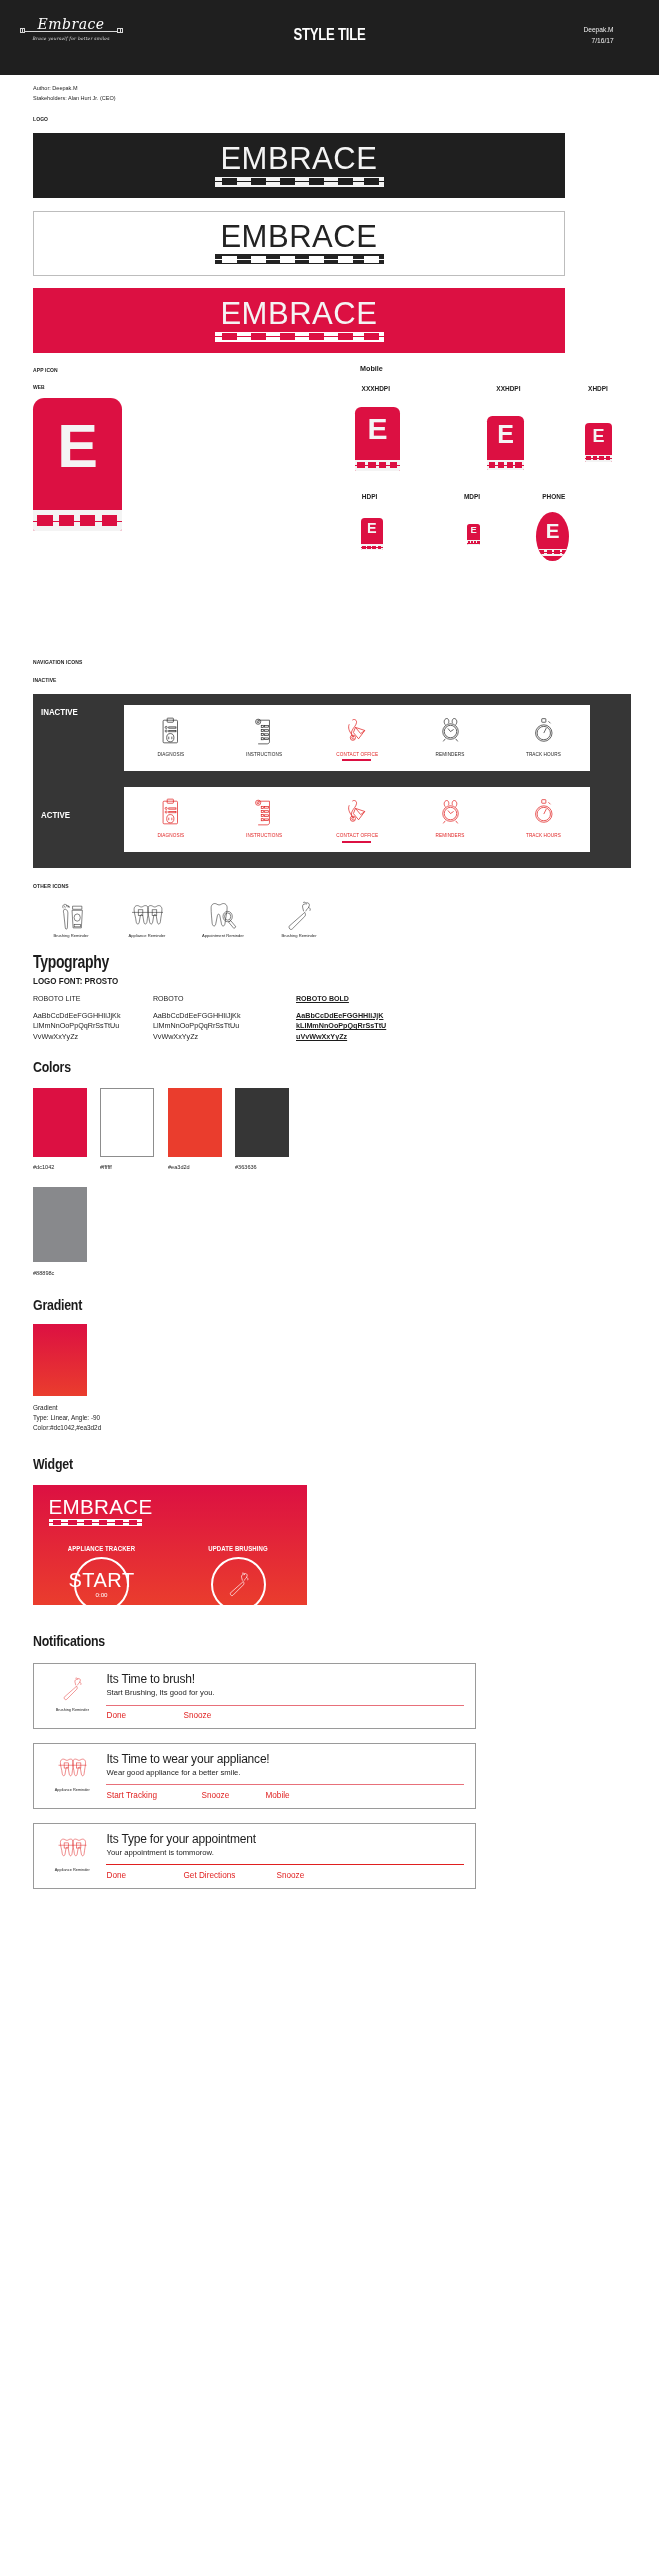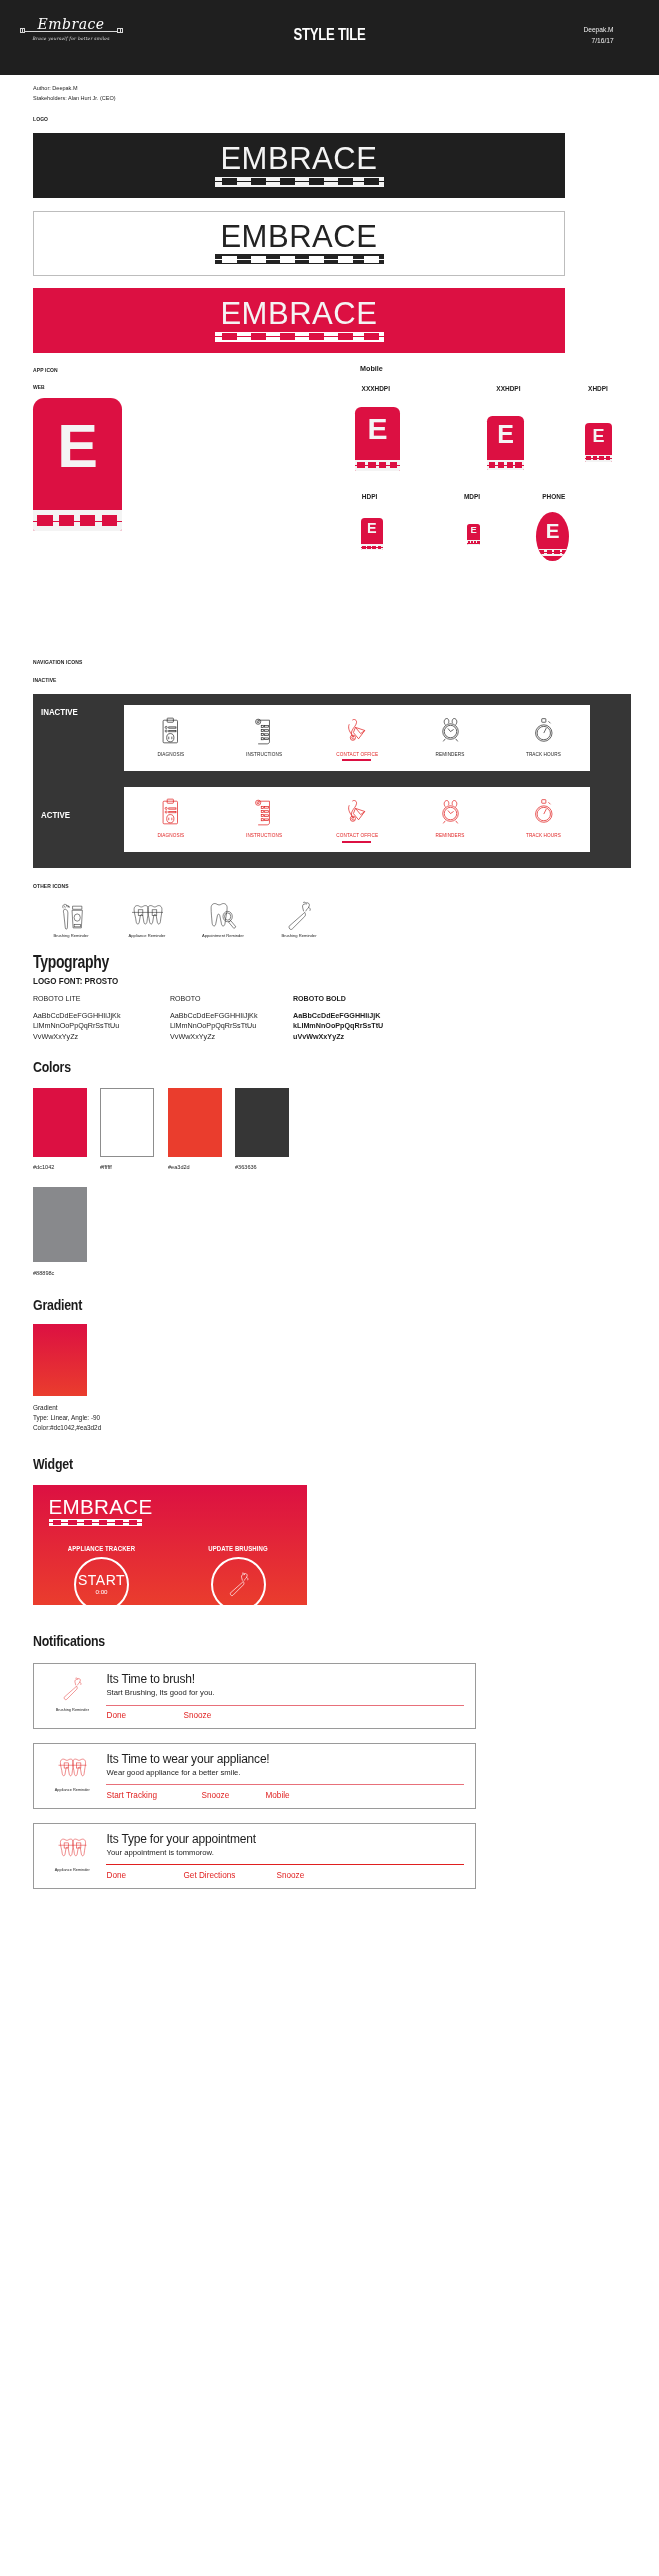--- a/index.html
+++ b/index.html
@@ -128,22 +128,22 @@
   .other-item .cap { font-size:4.1px; text-align:center; margin-top:2.6px; line-height:1.35; }
 
   
   #type-section { padding:13.4px 0 0 33px; }
   .type-h { font-size:17.5px; font-weight:bold; letter-spacing:-0.4px; transform:scaleX(.80);
             transform-origin:left center; }
   .type-logofont { font-size:9.3px; font-weight:600; margin-top:3.1px; transform:scaleX(.86);
                    transform-origin:left center; }
   .type-cols { display:flex; margin-top:8.2px; }
   .type-col { width:91px; }
-  .type-col.c2 { margin-left:46px; }
-  .type-col.c3 { margin-left:32px; }
+  .type-col.c2 { margin-left:29px; }
+  .type-col.c3 { margin-left:52px;text-decoration:underline; }
   .tc-name { font-size:7.7px; transform:scaleX(.92); transform-origin:left center; }
   .type-col.c1 .tc-name { font-weight:300; }
   .type-col.c3 .tc-name { font-weight:bold; }
   .tc-spec { font-size:7.2px; line-height:1.5; margin-top:7.2px; word-break:break-word; }
   .type-col.c1 .tc-spec { font-weight:300; }
   .type-col.c3 .tc-spec { font-weight:bold; }
 
   
   #colors-section { padding:15.5px 0 0 33px; }
   .col-h { font-size:15.5px; font-weight:bold; letter-spacing:-0.3px; transform:scaleX(.80);
@@ -171,21 +171,21 @@
   .wg-braces { position:relative; width:93px; height:7.2px; margin-top:2.1px; background:#fff; }
   .wg-braces .sq { position:absolute; top:1px; width:8.8px; height:5.2px; background:#dc1042; }
   .wg-braces .wire { position:absolute; left:0; right:0; top:3.1px; height:1px; background:#dc1042; }
   .wg-cols { position:absolute; left:0; right:0; top:60px; display:flex; }
   .wg-col { flex:1; display:flex; flex-direction:column; align-items:center; }
   .wg-col .cap { color:#fff; font-size:6.7px; font-weight:bold; letter-spacing:0.1px;
                  transform:scaleX(.9); }
   .wg-circle { width:55px; height:55px; border:2.1px solid #fff; border-radius:50%;
                margin-top:5.2px; display:flex; flex-direction:column;
                align-items:center; justify-content:center; }
-  .wg-start { color:#fff; font-size:14px; font-weight:300; letter-spacing:0.5px; line-height:1; }
+  .wg-start { color:#fff; font-size:20px; font-weight:300; letter-spacing:0.5px; line-height:1; }
   .wg-time { color:#fff; font-size:6.2px; font-weight:300; margin-top:1px; }
 
   
   #notif-section { padding:27px 0 41px 33px; }
   .notif-h { font-size:15.5px; font-weight:bold; letter-spacing:-0.3px; transform:scaleX(.80);
              transform-origin:left center; }
   .notif-card {
     width:443px; border:0.5px solid #9a9a9a; background:#fff;
     margin-top:13.4px; padding:8.2px 11.3px 8.2px 9.3px; display:flex;
   }

